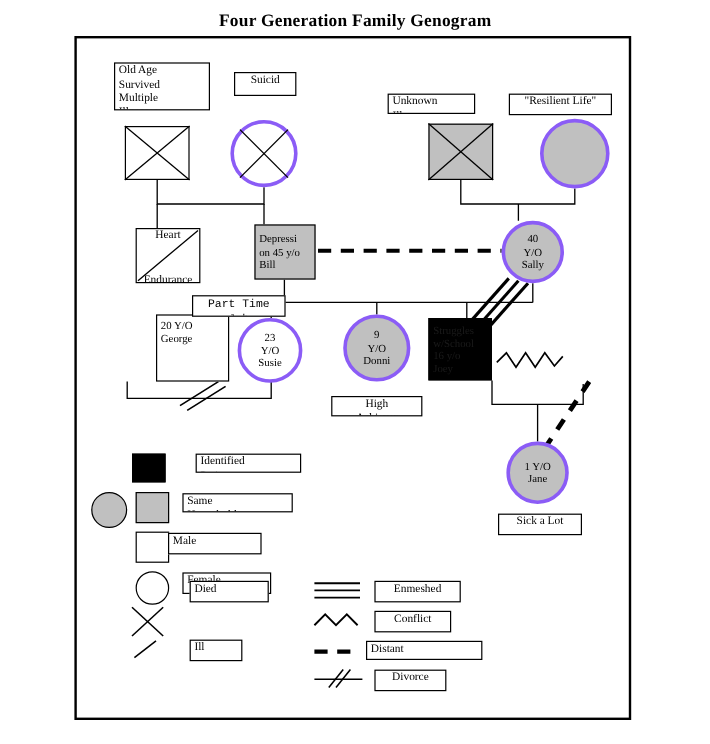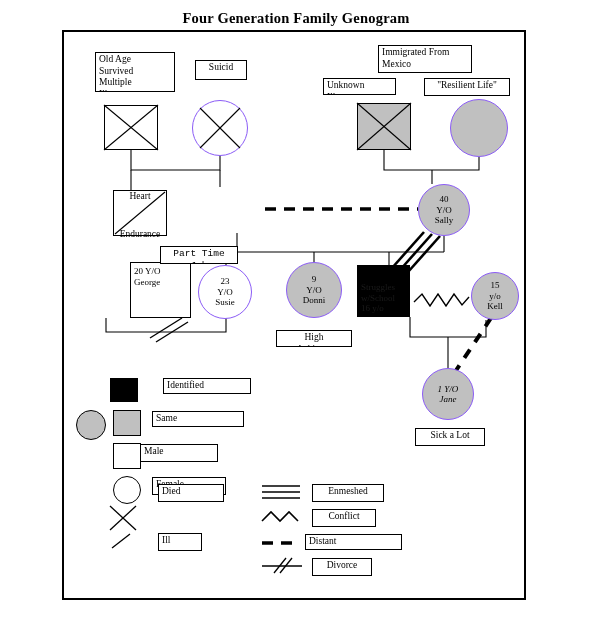--- a/index.html
+++ b/index.html
@@ -16,21 +16,21 @@
   #marks{z-index:4;}
 
   .note{position:absolute;border:1px solid #000;background:#fff;box-sizing:border-box;
         font-size:9.5px;line-height:11.5px;padding:1px 3px;overflow:hidden;z-index:5;}
   .note.c{text-align:center;}
 
   .node{position:absolute;box-sizing:border-box;z-index:3;display:flex;
         align-items:center;justify-content:center;text-align:center;
         font-size:9px;line-height:10.5px;overflow:hidden;}
   .sq{border:1px solid #000;background:#fff;}
-  .ci{border:1px solid #8b5cf6;background:#fff;border-radius:50%;}
+  .ci{border:3px solid #8b5cf6;background:#fff;border-radius:50%;}
   .gray{background:#c0c0c0;}
   .black{background:#000;color:#1a1a1a;}
   .node .lbl{display:block;padding:0 1px;}
   .node.left .lbl{text-align:left;width:100%;padding-left:3px;}
 
   .legend-sw{position:absolute;box-sizing:border-box;z-index:3;}
   .legend-sw.sq{border:1px solid #000;}
   .legend-sw.ci{border:1px solid #000;border-radius:50%;}
 </style>
 </head>
@@ -86,20 +86,27 @@
       <line x1="491" y1="318" x2="455" y2="372" stroke="#000" stroke-width="4" stroke-dasharray="10,9"></line>
     </g>
   </svg>
 
   <div class="node sq" style="left:104px;top:105px;width:54px;height:45px;"></div>
 
   <div class="node ci" style="left:192px;top:100px;width:56px;height:56px;"></div>
 
   <div class="node sq" style="left:113px;top:190px;width:54px;height:46px;"></div>
 
+  <div class="node sq gray left" style="left:212px;top:187px;width:51px;height:46px;">
+    <span class="lbl">
+      <span>Depressi</span><br>
+      <span>on 45 y/o</span><br>
+      <span>Bill</span>
+    </span>
+  </div>
 
   <div class="node sq gray" style="left:357px;top:103px;width:54px;height:47px;"></div>
 
   <div class="node ci gray" style="left:450px;top:99px;width:58px;height:58px;"></div>
 
   <div class="node ci gray" style="left:418px;top:184px;width:52px;height:52px;">
     <span class="lbl">
       <span>40</span><br>
       <span>Y/O</span><br>
       <span>Sally</span>
@@ -123,37 +130,30 @@
 
   <div class="node ci gray" style="left:286px;top:262px;width:56px;height:56px;">
     <span class="lbl">
       <span>9</span><br>
       <span>Y/O</span><br>
       <span>Donni</span>
     </span>
   </div>
 
   <div class="node sq black left" style="left:357px;top:265px;width:53px;height:52px;align-items:flex-start;">
-    <span class="lbl" style="padding-top:16px;">
+    <span class="lbl" style="padding-top:4px;">
       <span>Struggles</span><br>
       <span>w/School</span><br>
       <span>16 y/o</span><br>
       <span>Joey</span>
     </span>
   </div>
 
-  <div class="node ci gray" style="left:471px;top:272px;width:48px;height:48px;">
-    <span class="lbl">
-      <span>15</span><br>
-      <span>y/o</span><br>
-      <span>Kell</span>
-    </span>
-  </div>
-
-  <div class="node ci gray" style="left:422px;top:368px;width:52px;height:52px;font-style:italic;">
+
+  <div class="node ci gray" style="left:422px;top:368px;width:52px;height:52px;">
     <span class="lbl">
       <span>1 Y/O</span><br>
       <span>Jane</span>
     </span>
   </div>
 
   <svg id="marks" class="lay">
     <g stroke="#000" stroke-width="1.1" fill="none">
       <g>
         <line x1="104" y1="105" x2="158" y2="150"></line>
@@ -177,24 +177,20 @@
     <span style="white-space:pre-line;">Old Age
 Survived
 Multiple
 Illnesses</span>
   </div>
 
   <div class="note c" style="left:195px;top:60px;width:52px;height:20px;">
     <span>Suicid</span>
   </div>
 
-  <div class="note" style="left:378px;top:45px;width:94px;height:28px;">
-    <span style="white-space:pre-line;">Immigrated From
-Mexico</span>
-  </div>
 
   <div class="note" style="left:323px;top:78px;width:73px;height:17px;">
     <span style="white-space:pre-line;">Unknown
 Illness</span>
   </div>
 
   <div class="note c" style="left:424px;top:78px;width:86px;height:18px;">
     <span>"Resilient Life"</span>
   </div>
 

